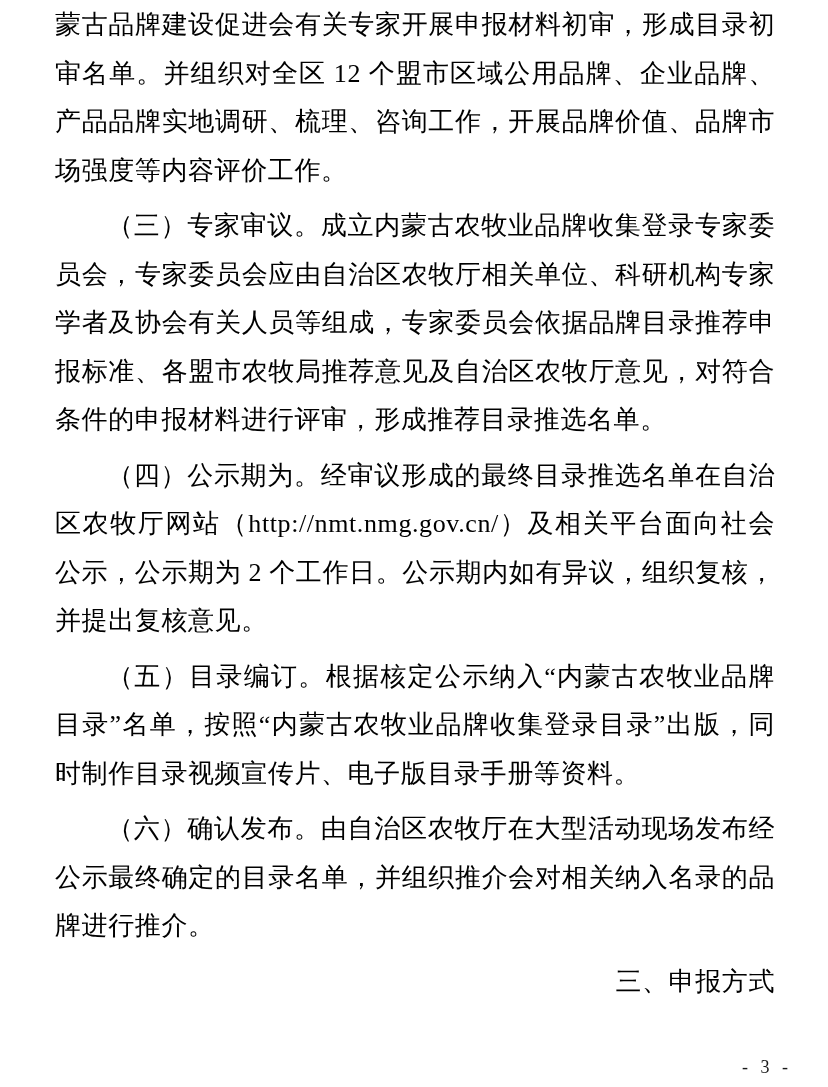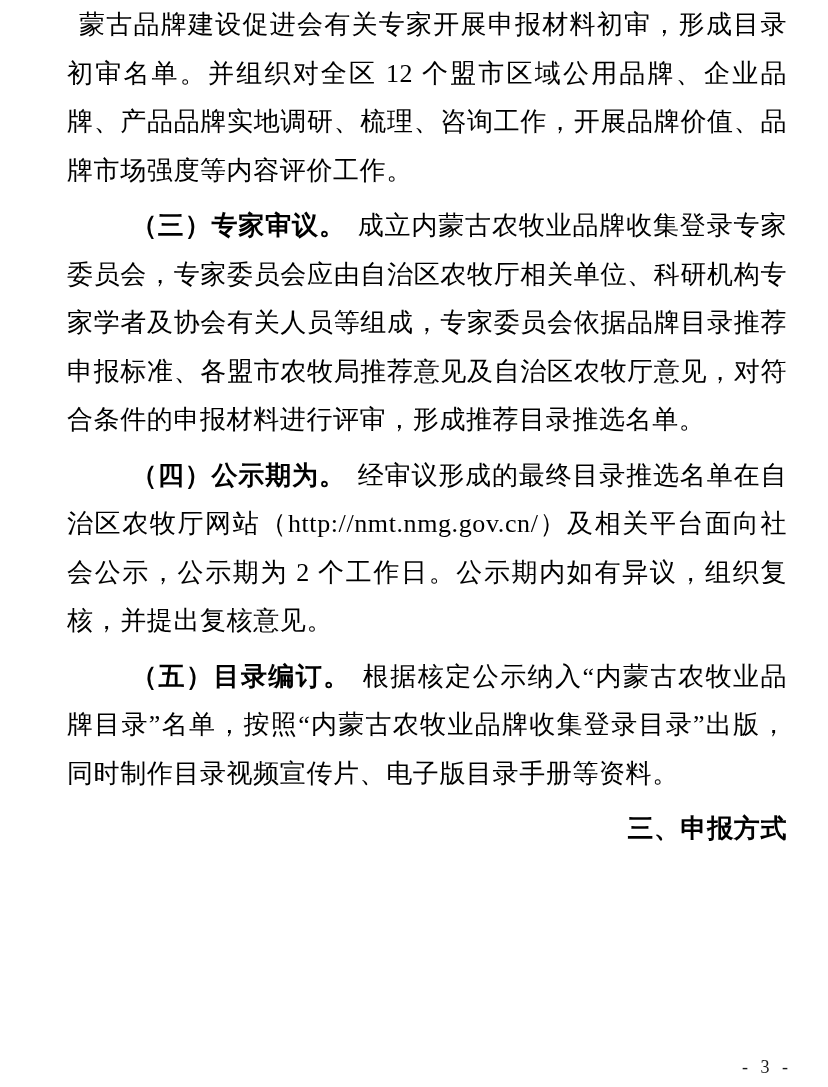--- a/index.html
+++ b/index.html
@@ -1,15 +1,15 @@
 <!DOCTYPE html>
 <html><head>
 <meta charset="utf-8">
 <style>
-  * { box-sizing: border-box; margin-left: 12px; }
+  * { box-sizing: border-box; }
   html, body {
     margin: 0;
     padding: 0;
     background: #ffffff;
   }
   body {
     width: 828px;
     height: 1087px;
     position: relative;
     overflow: hidden;
@@ -29,21 +29,21 @@
     letter-spacing: 0.6px;
     text-align: justify;
     text-indent: 2em;
     word-break: normal;
   }
   .para.flush {
     text-indent: 0;
   }
   .item-label {
     font-family: "Liberation Sans", "DejaVu Sans", sans-serif;
-    font-weight: bold;
+    font-weight: normal;
   }
   .para.section {
     text-align: right;
   }
   .page-number {
     position: absolute;
     top: 1055px;
     right: 36px;
     font-size: 18px;
     line-height: 24px;
@@ -59,18 +59,19 @@
 <div class="doc">
 
   <p class="para flush"><span>蒙古品牌建设促进会有关专家开展申报材料初审，形成目录初审名单。并组织对全区 12 个盟市区域公用品牌、企业品牌、产品品牌实地调研、梳理、咨询工作，开展品牌价值、品牌市场强度等内容评价工作。</span></p>
 
   <p class="para"><span class="item-label">（三）专家审议。</span><span>成立内蒙古农牧业品牌收集登录专家委员会，专家委员会应由自治区农牧厅相关单位、科研机构专家学者及协会有关人员等组成，专家委员会依据品牌目录推荐申报标准、各盟市农牧局推荐意见及自治区农牧厅意见，对符合条件的申报材料进行评审，形成推荐目录推选名单。</span></p>
 
   <p class="para"><span class="item-label">（四）公示期为。</span><span>经审议形成的最终目录推选名单在自治区农牧厅网站（http://nmt.nmg.gov.cn/）及相关平台面向社会公示，公示期为 2 个工作日。公示期内如有异议，组织复核，并提出复核意见。</span></p>
 
   <p class="para"><span class="item-label">（五）目录编订。</span><span>根据核定公示纳入“内蒙古农牧业品牌目录”名单，按照“内蒙古农牧业品牌收集登录目录”出版，同时制作目录视频宣传片、电子版目录手册等资料。</span></p>
 
+  <p class="para"><span class="item-label">（六）确认发布。</span><span>由自治区农牧厅在大型活动现场发布经公示最终确定的目录名单，并组织推介会对相关纳入名录的品牌进行推介。</span></p>
 
   <p class="para section"><span class="item-label">三、申报方式</span></p>
 
 </div>
 
 <div class="page-number">- 3 -</div>
 
 </body></html>

